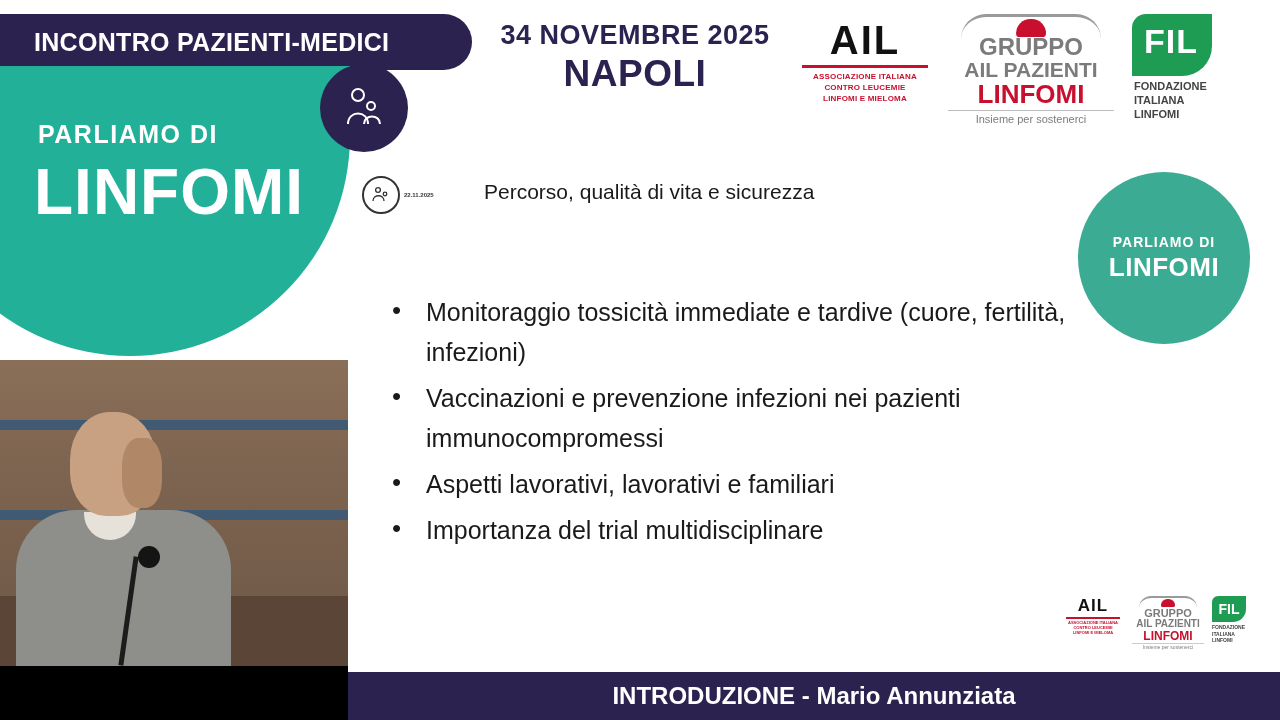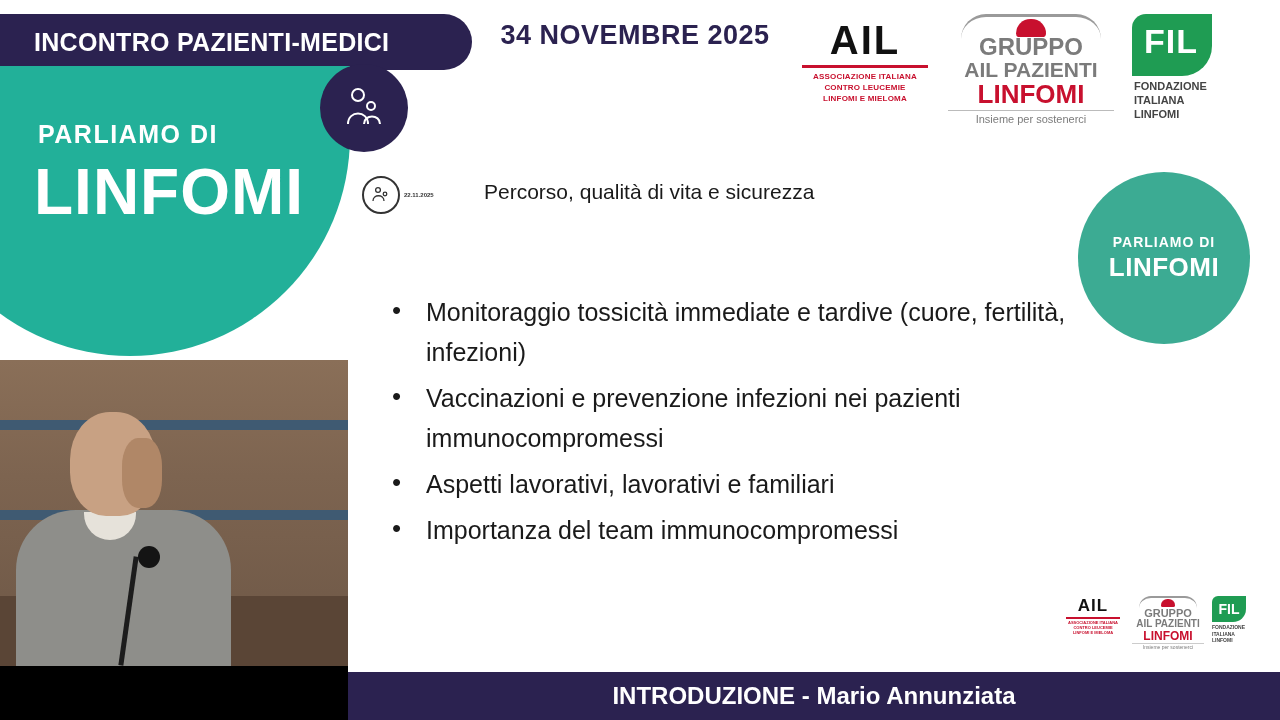--- a/index.html
+++ b/index.html
@@ -444,20 +444,21 @@
     <svg width="52" height="52" viewBox="0 0 52 52" aria-hidden="true">
       <circle cx="20" cy="13" r="6" fill="none" stroke="#ffffff" stroke-width="2"></circle>
       <path d="M10 42 C10 28 30 28 30 42" fill="none" stroke="#ffffff" stroke-width="2"></path>
       <circle cx="33" cy="24" r="4" fill="none" stroke="#ffffff" stroke-width="2"></circle>
       <path d="M26 42 C26 32 42 32 42 42" fill="none" stroke="#ffffff" stroke-width="2"></path>
     </svg>
   </div>
 
   <div class="header-date">
     <div class="line1">34 NOVEMBRE 2025</div>
+    <div class="line2">NAPOLI</div>
   </div>
 
   <div class="logo-ail">
     <div class="glyphs">AIL</div>
     <div class="rule"></div>
     <div class="sub">
       <div>ASSOCIAZIONE ITALIANA</div>
       <div>CONTRO LEUCEMIE</div>
       <div>LINFOMI E MIELOMA</div>
     </div>
@@ -497,21 +498,21 @@
 
   <div class="teal-circle-right">
     <div class="t1">PARLIAMO DI</div>
     <div class="t2">LINFOMI</div>
   </div>
 
   <ul class="bullets">
     <li>Monitoraggio tossicità immediate e tardive (cuore, fertilità, infezioni)</li>
     <li>Vaccinazioni e prevenzione infezioni nei pazienti immunocompromessi</li>
     <li>Aspetti lavorativi, lavorativi e familiari</li>
-    <li>Importanza del team immunocompromessi</li>
+    <li>Importanza del trial multidisciplinare</li>
   </ul>
 
   <div class="photo">
     <div class="wall"></div>
     <div class="stripe1"></div>
     <div class="stripe2"></div>
     <div class="panel"></div>
     <div class="body"></div>
     <div class="collar"></div>
     <div class="head"></div>

